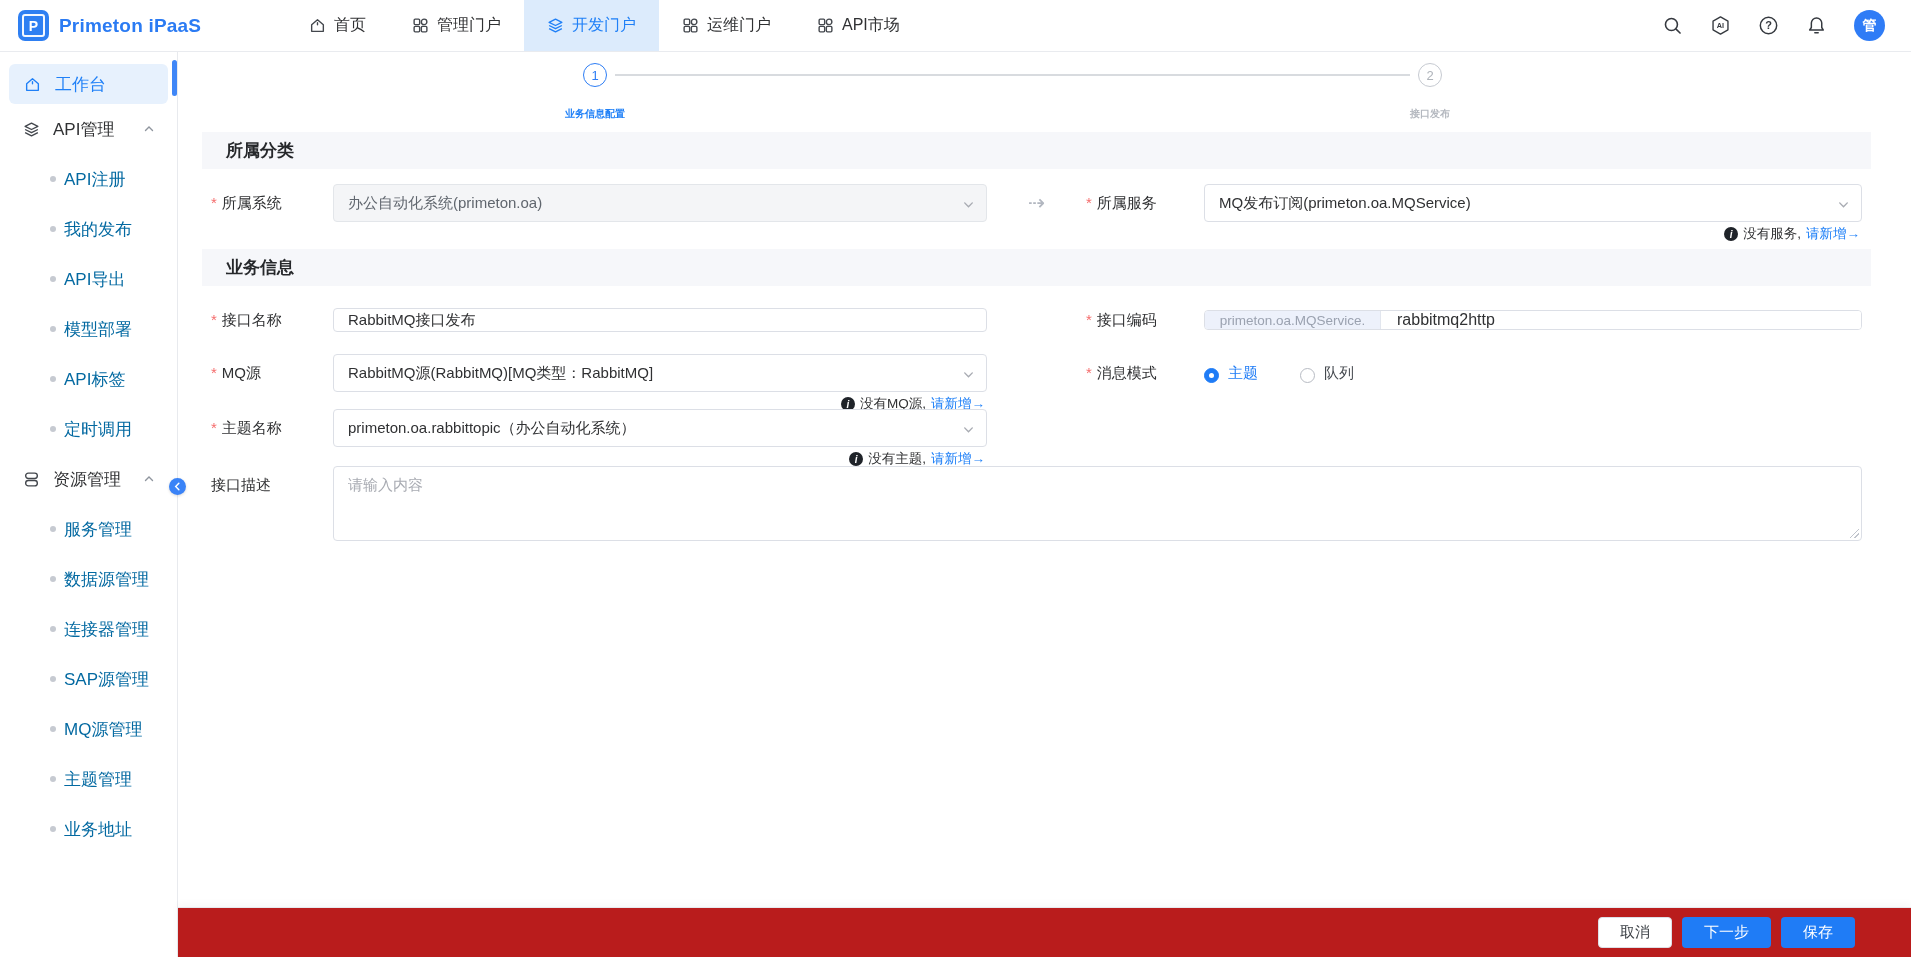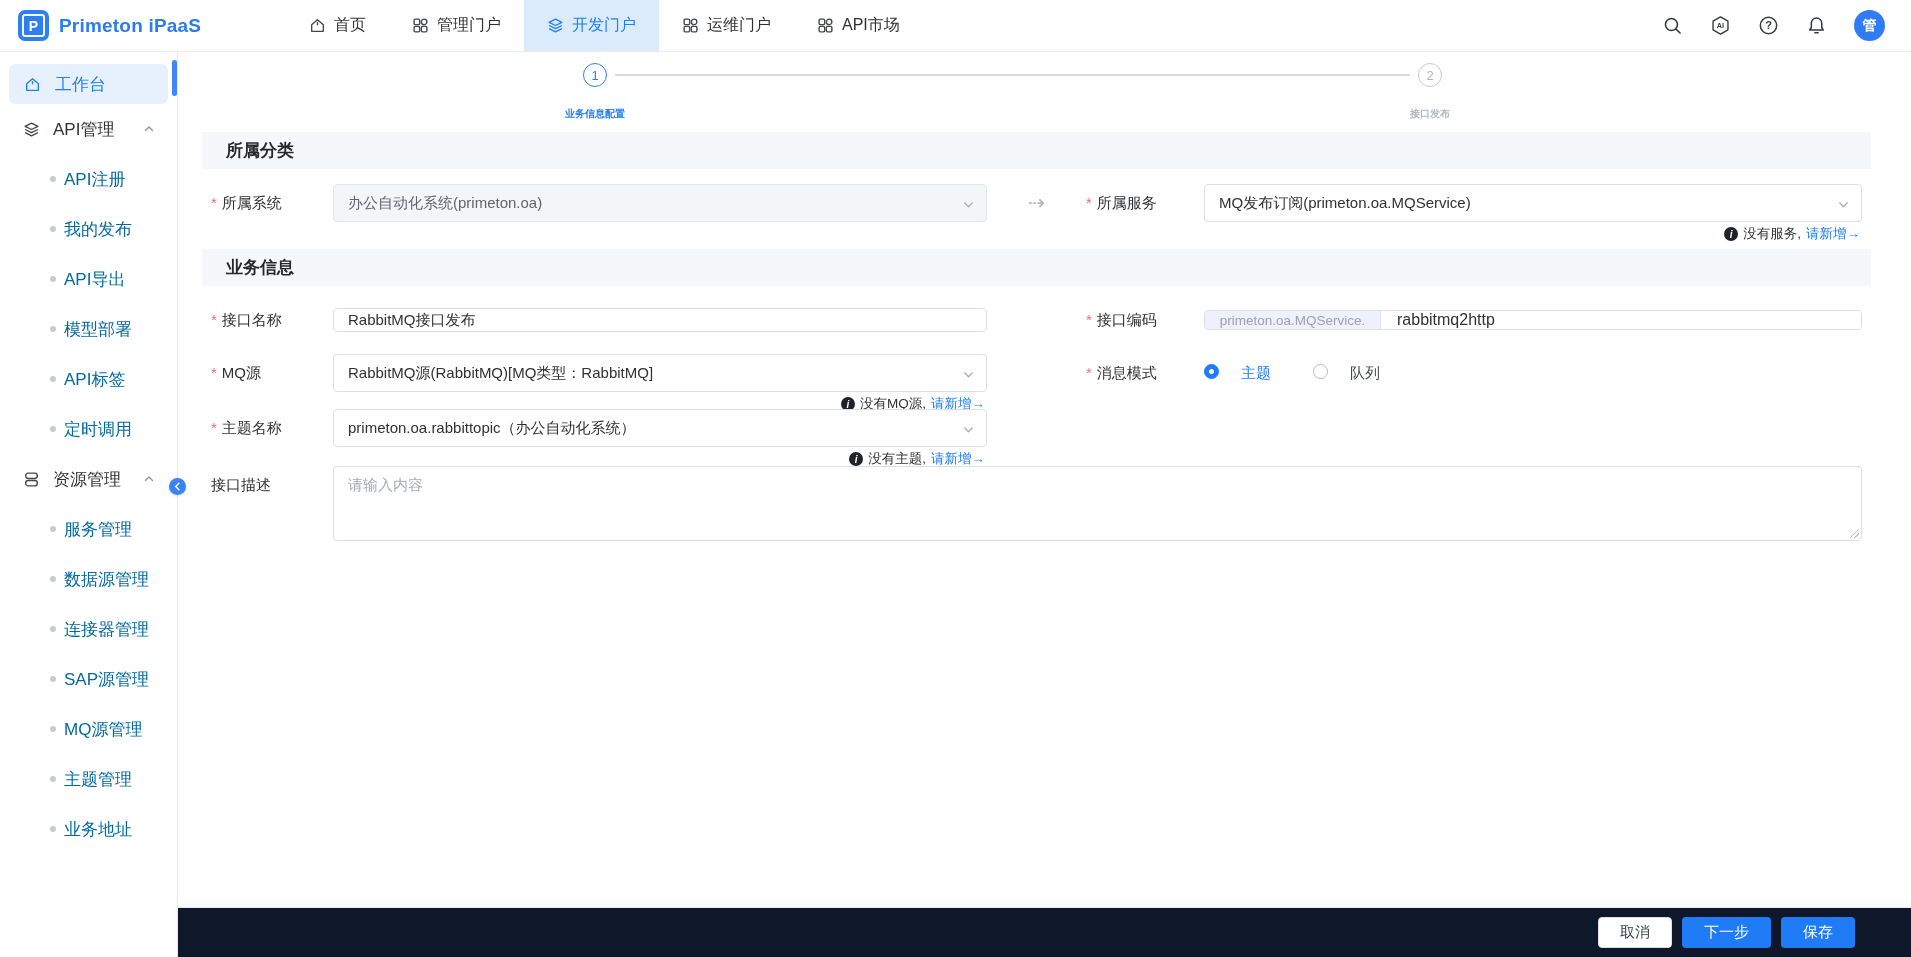--- a/index.html
+++ b/index.html
@@ -154,21 +154,21 @@
   }
   .info-dot {
     width:14px; height:14px; border-radius:50%; background:#1f2329; color:#fff;
     display:inline-flex; align-items:center; justify-content:center; font-size:10px;
     font-weight:bold; font-style:italic;
   }
   .info-dot::after { content:"i"; }
   .hint-link { color:#2080f7; cursor:pointer; }
 
   .radio-group { display:flex; align-items:center; gap:42px; height:38px; }
-  .radio { display:flex; align-items:flex-start; gap:22px; cursor:pointer; font-size:15px; }
+  .radio { display:flex; align-items:flex-end; gap:9px; cursor:pointer; font-size:15px; }
   .radio .dot { width:15px; height:15px; border-radius:50%; border:1px solid #b7bbc3; background:#fff; position:relative; }
   .radio.checked .dot { background:#1f7cf6; border-color:#1f7cf6; }
   .radio.checked .dot::after {
     content:""; position:absolute; left:50%; top:50%; width:5px; height:5px;
     margin:-2.5px 0 0 -2.5px; border-radius:50%; background:#fff;
   }
   .radio.checked .r-label { color:#1f7cf6; }
   .radio .r-label { color:#45494f; }
 
   .textarea-wrap { position:relative; width:1529px; flex:0 0 1529px; }
@@ -182,21 +182,21 @@
     position:absolute; right:3px; bottom:7px; width:9px; height:9px;
     background:
       linear-gradient(135deg, transparent 0 45%, #c0c4cc 45% 55%, transparent 55% 70%, #c0c4cc 70% 80%, transparent 80%);
   }
 
   
   .footer {
     flex:0 0 50px; height:50px; border-top:1px solid #e6e9ee;
     box-shadow:0 -3px 8px rgba(31,45,61,.04);
     display:flex; align-items:center; justify-content:flex-end; gap:10px;
-    padding-right:56px; background:#0f172a;
+    padding-right:56px; background:#b91c1c;
   }
   .btn {
     height:31px; border-radius:4px; font-size:15px; padding:0 21px; cursor:pointer;
     display:flex; align-items:center; justify-content:center; border:1px solid transparent;
     font-family:inherit;
   }
   .btn-plain { background:#fff; border-color:#dcdfe6; color:#3c4046; }
   .btn-primary { background:#1f7cf6; color:#fff; }
 </style>
 </head>

